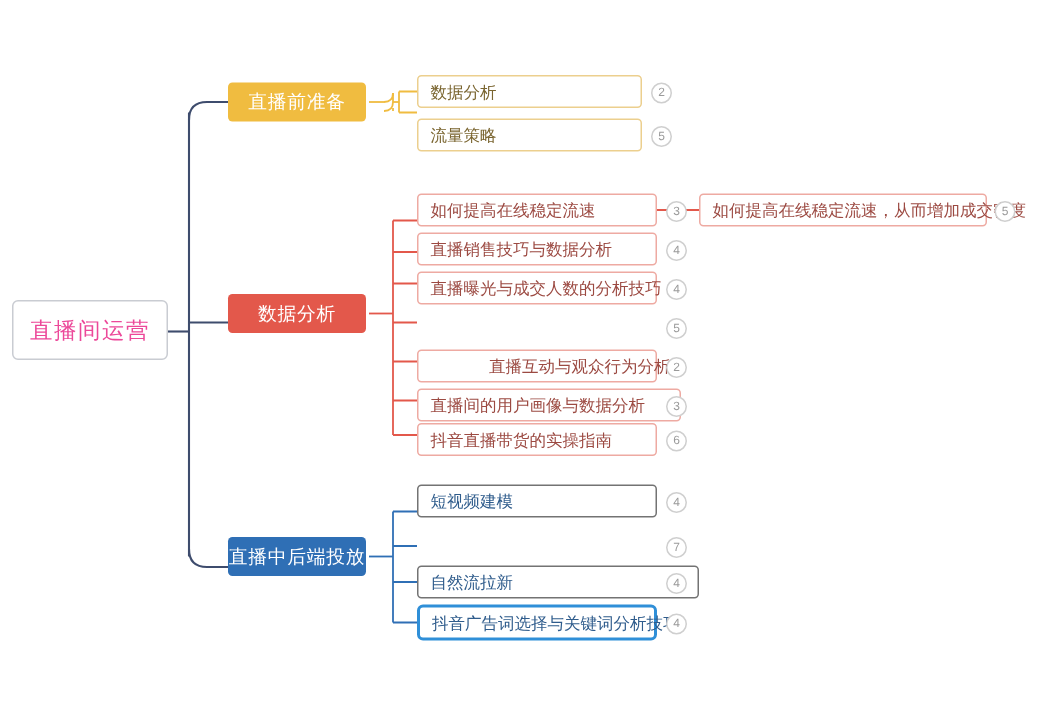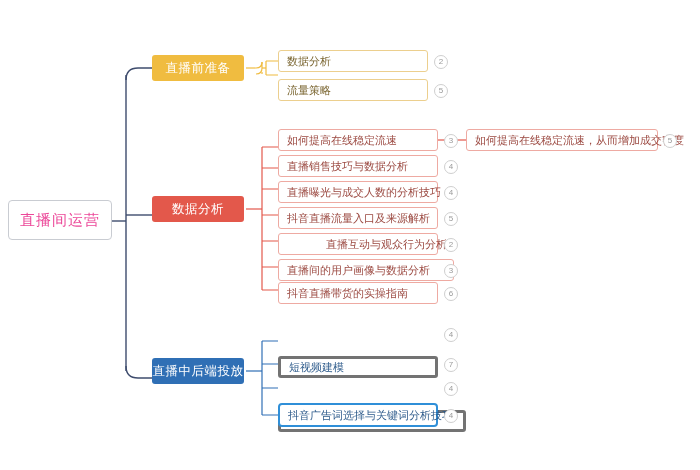--- a/index.html
+++ b/index.html
@@ -65,21 +65,21 @@
   .leaf {
     height: 22px;
     border-radius: 3px;
     background: #ffffff;
     font-size: 11px;
     padding: 0 8px;
     justify-content: flex-start;
   }
   .leaf.y { border: 1px solid #eccf8e; color: #7a6530; }
   .leaf.r { border: 1px solid #eeaaa2; color: #9c4a42; }
-  .leaf.b { border: 3px solid #737373; color: #2f5c8c; margin-top: 33px; }
+  .leaf.b { border: 1px solid #737373; color: #2f5c8c; }
   .leaf.b-strong { border: 2px solid #2f8fd8; color: #2f5c8c; }
   .leaf.r-note { border: 1px solid #eeaaa2; color: #9c4a42; }
 
   
   .badge {
     position: absolute;
     width: 12px;
     height: 12px;
     border-radius: 50%;
     border: 1px solid #cfcfcf;
@@ -153,23 +153,20 @@
   <div class="node leaf r" style="left:278px; top:155px; width:160px;">
     <span>直播销售技巧与数据分析</span>
   </div>
   <div class="badge" style="left:444px; top:160px;">4</div>
 
   <div class="node leaf r" style="left:278px; top:181px; width:160px;">
     <span>直播曝光与成交人数的分析技巧</span>
   </div>
   <div class="badge" style="left:444px; top:186px;">4</div>
 
-  <div class="node leaf r" style="left:278px; top:207px; width:160px;">
-    <span>抖音直播流量入口及来源解析</span>
-  </div>
   <div class="badge" style="left:444px; top:212px;">5</div>
 
   <div class="node leaf r" style="left:278px; top:233px; width:160px;padding-left:47px;">
     <span>直播互动与观众行为分析</span>
   </div>
   <div class="badge" style="left:444px; top:238px;">2</div>
 
   <div class="node leaf r" style="left:278px; top:259px; width:176px;">
     <span>直播间的用户画像与数据分析</span>
   </div>

